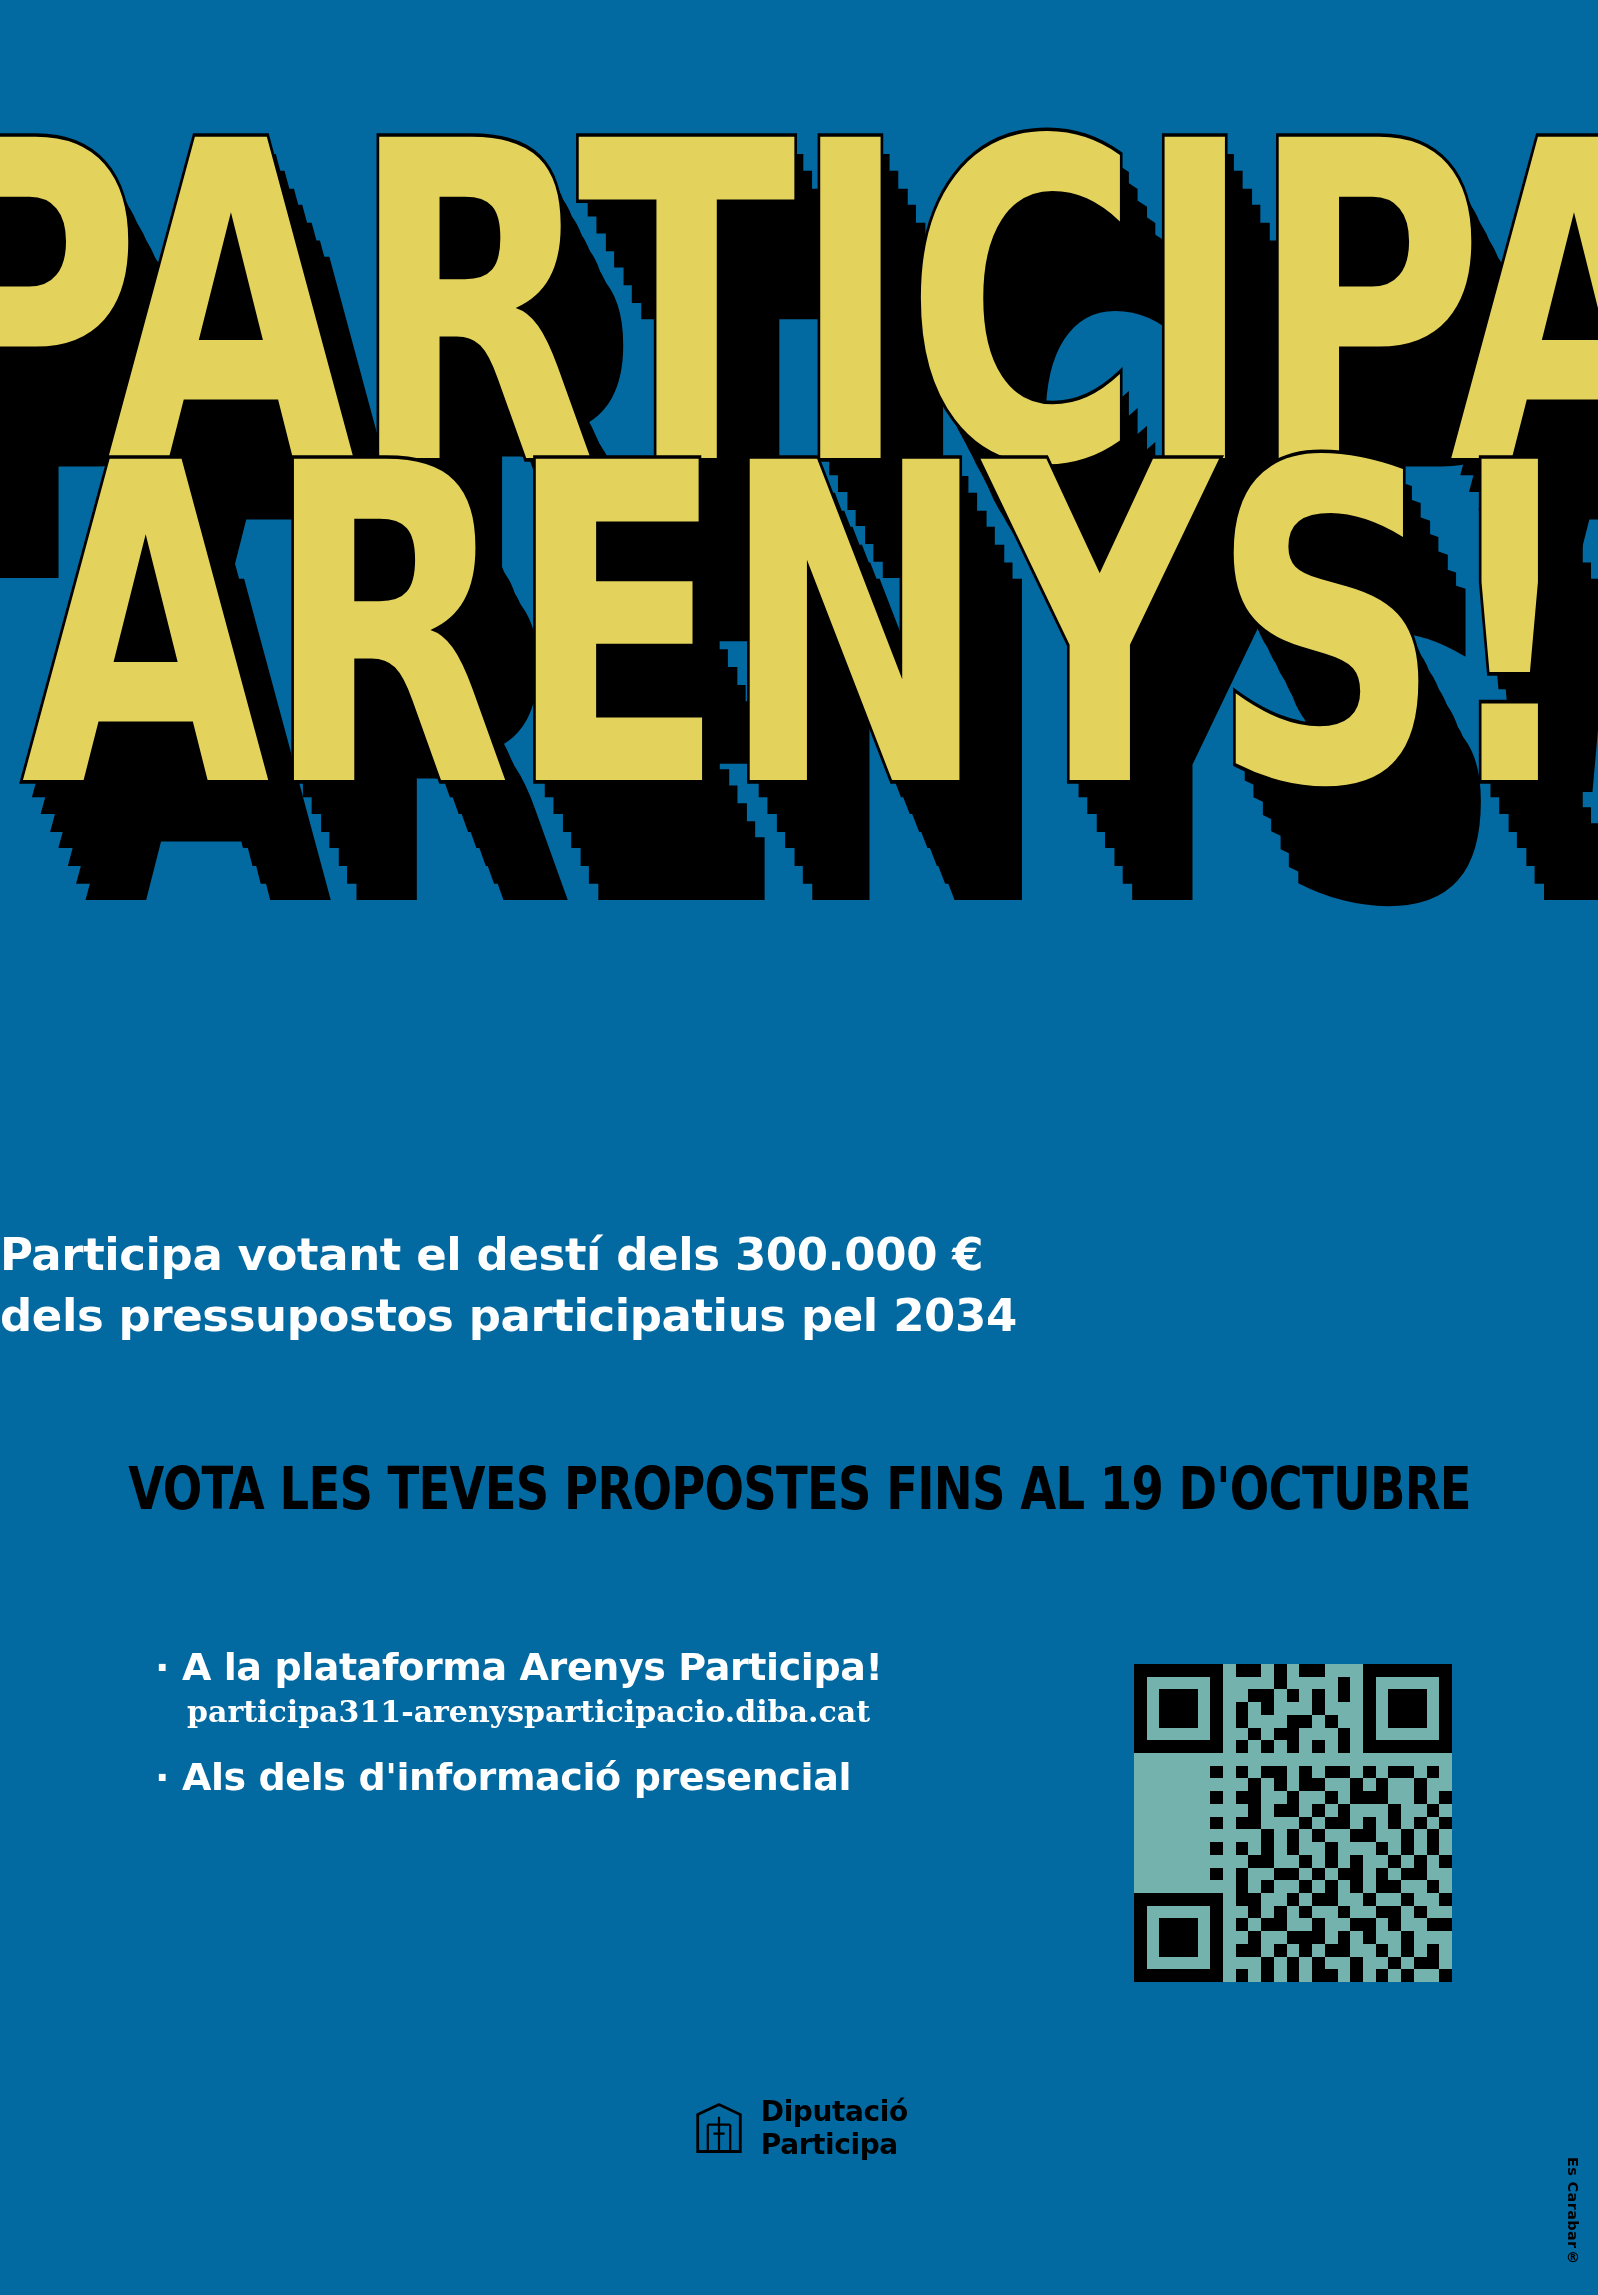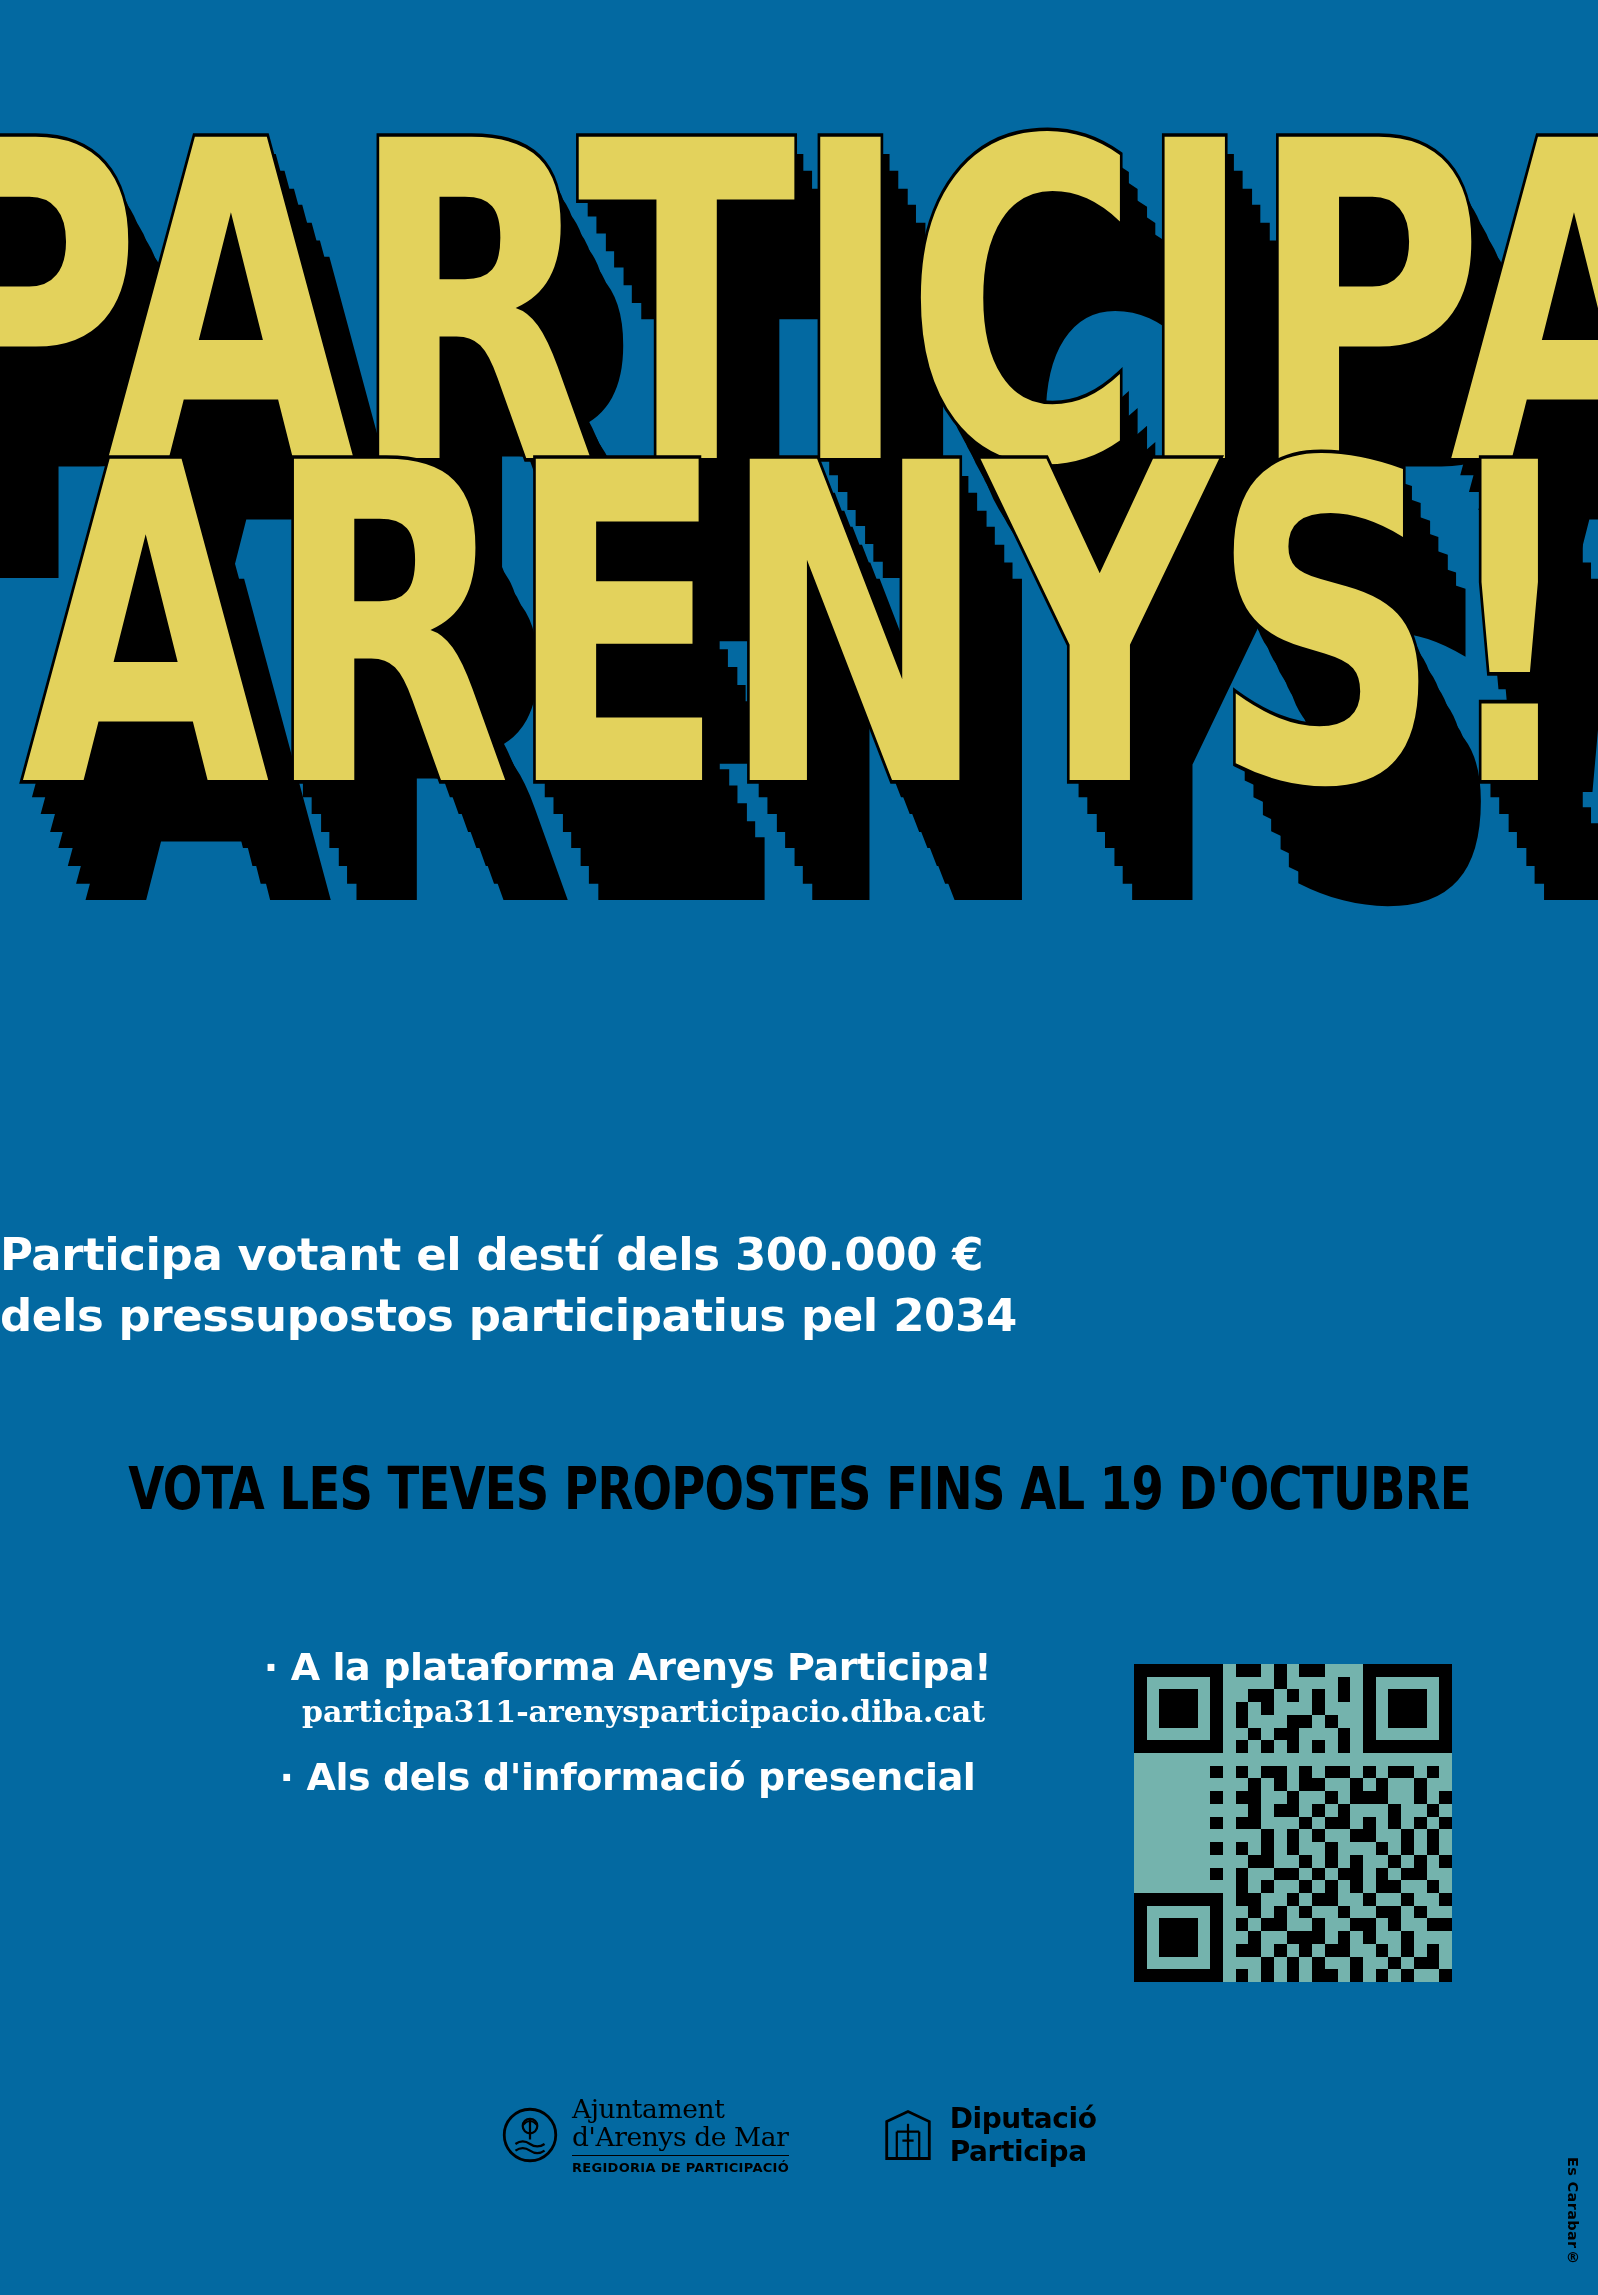--- a/index.html
+++ b/index.html
@@ -90,21 +90,20 @@
     transform: scaleX(0.93) scaleY(1.18);
     transform-origin: center center;
   }
 
   
   .body-area {
     position: absolute;
     left: 155px;
     top: 1645px;
     width: 945px;
-    text-align: center;
   }
 
   .bullet {
     color: #ffffff;
     font-family: "DejaVu Sans", sans-serif;
     font-weight: 700;
     font-size: 38px;
     letter-spacing: -0.4px;
     margin: 0 0 4.5px 0;
     white-space: nowrap;
@@ -395,35 +394,20 @@
         <rect x="14" y="24" width="2" height="1"></rect>
           <rect x="19" y="24" width="1" height="1"></rect>
         <rect x="21" y="24" width="1" height="1"></rect>
           <rect x="24" y="24" width="1" height="1"></rect>
       </g>
     </svg>
   </div>
 
   <div class="footer">
 
-    <div class="logo">
-      <svg class="logo-mark" viewBox="0 0 100 100" aria-hidden="true">
-        <circle cx="50" cy="50" r="46" fill="none" stroke="#000" stroke-width="5"></circle>
-        <path d="M50 22 L50 58" stroke="#000" stroke-width="4"></path>
-        <circle cx="50" cy="34" r="13" fill="none" stroke="#000" stroke-width="4"></circle>
-        <path d="M38 32 q12 -14 24 0" fill="none" stroke="#000" stroke-width="3"></path>
-        <path d="M24 66 q13 -9 26 0 q13 9 26 0" fill="none" stroke="#000" stroke-width="4"></path>
-        <path d="M24 78 q13 -9 26 0 q13 9 26 0" fill="none" stroke="#000" stroke-width="4"></path>
-      </svg>
-      <div class="logo-text-1">
-        <span class="t1">Ajuntament</span>
-        <span class="t2">d'Arenys de Mar</span>
-        <span class="t3">REGIDORIA DE PARTICIPACIÓ</span>
-      </div>
-    </div>
 
     <div class="logo">
       <svg class="logo-mark" viewBox="0 0 100 100" aria-hidden="true">
         <path d="M12 26 L50 8 L88 26 L88 92 L12 92 Z" fill="none" stroke="#000" stroke-width="5"></path>
         <path d="M50 30 L50 92" stroke="#000" stroke-width="4"></path>
         <path d="M30 44 L70 44" stroke="#000" stroke-width="4"></path>
         <path d="M30 44 L30 92" stroke="#000" stroke-width="4"></path>
         <path d="M70 44 L70 92" stroke="#000" stroke-width="4"></path>
         <path d="M40 60 L60 60" stroke="#000" stroke-width="4"></path>
       </svg>

